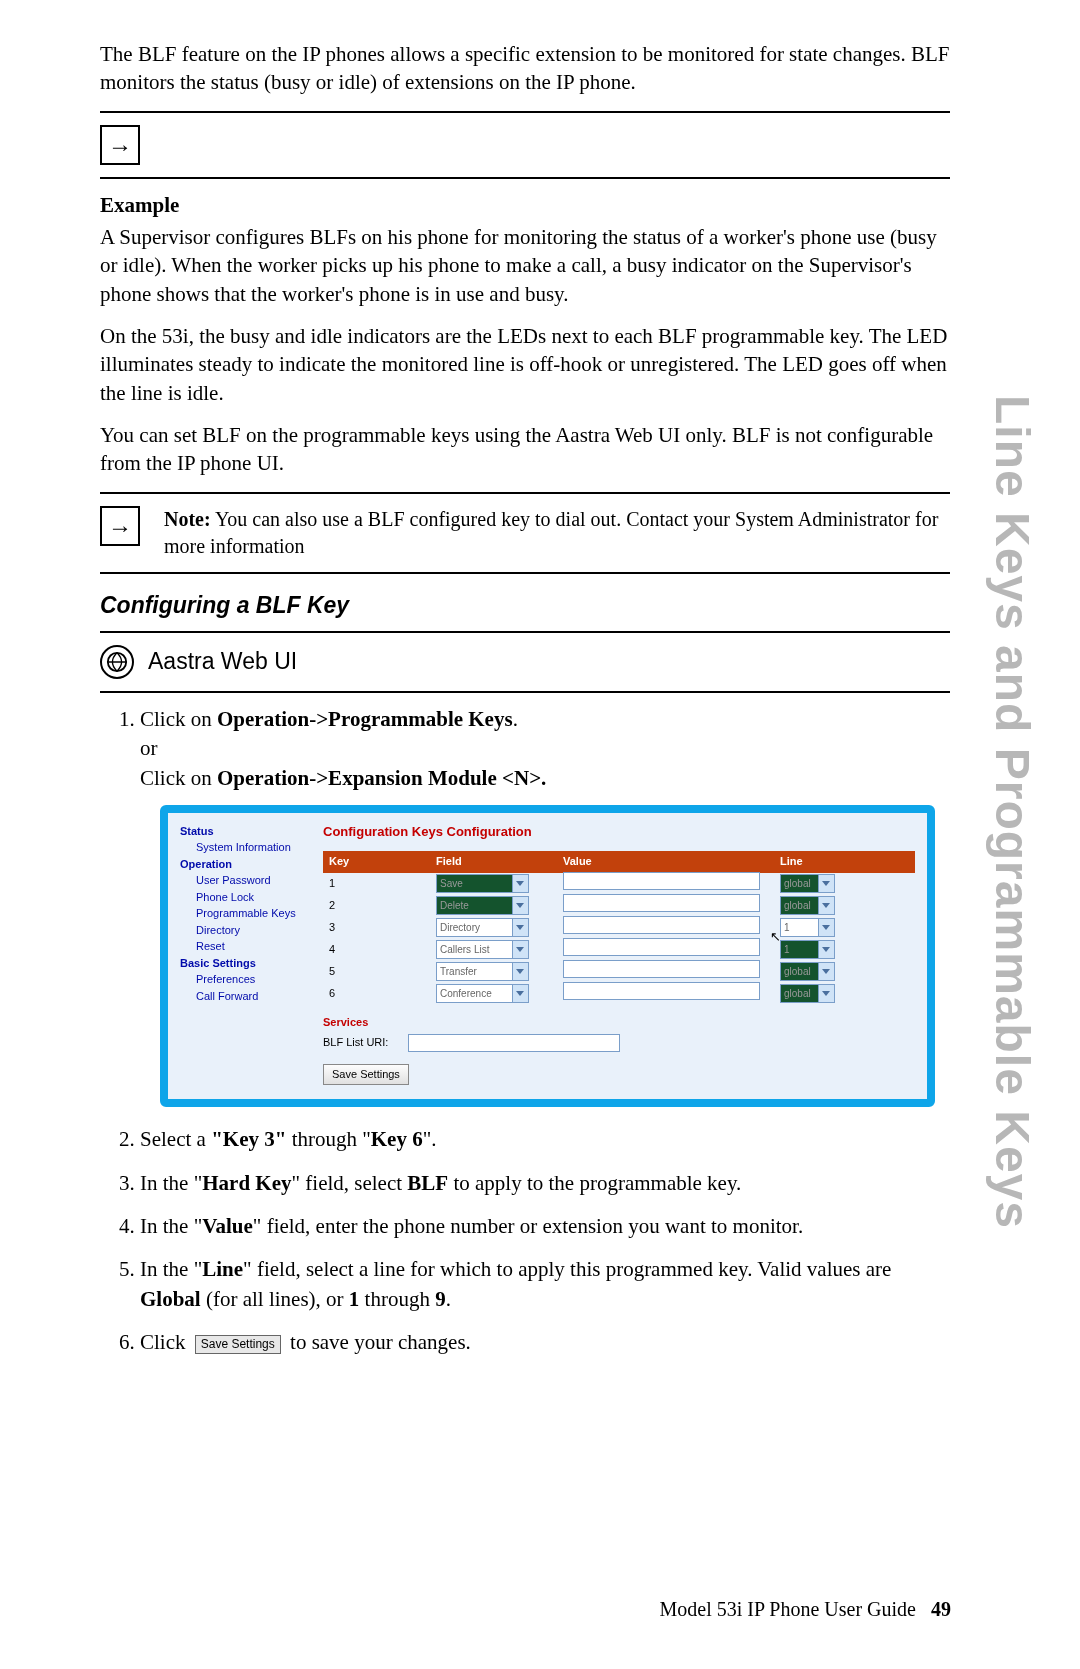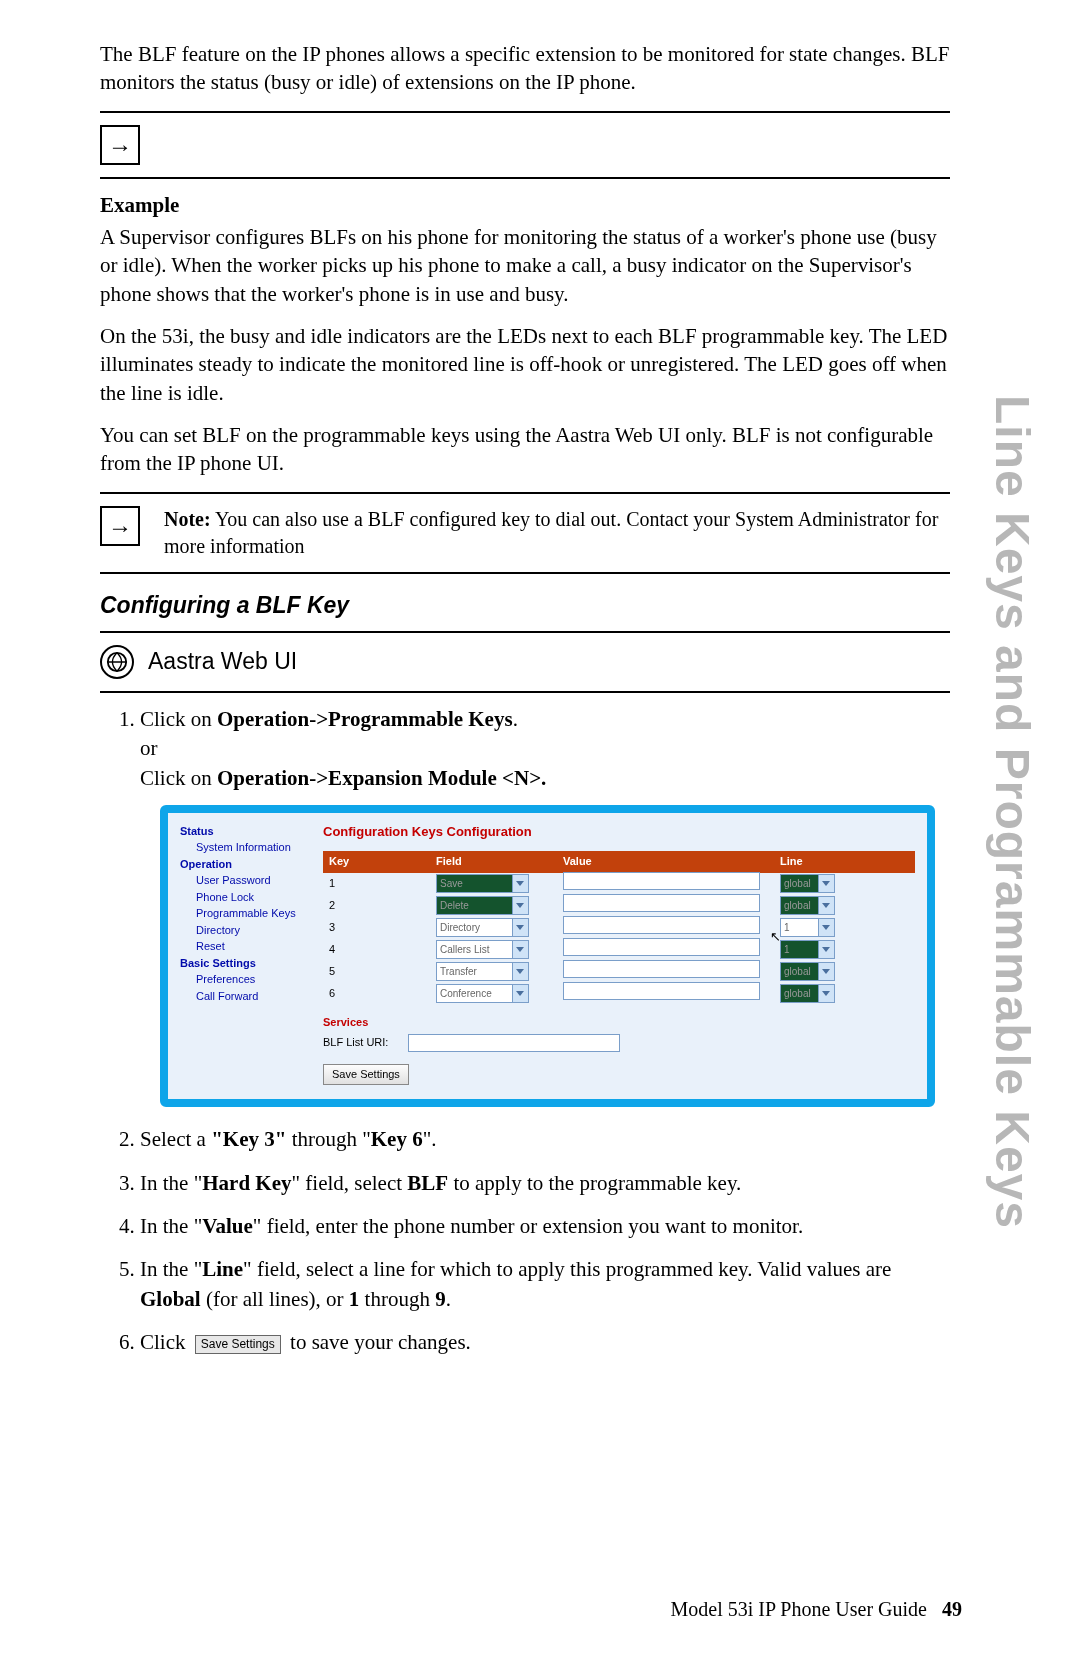--- a/index.html
+++ b/index.html
@@ -36,21 +36,21 @@
 .sel::after{content:"";position:absolute;right:0;top:0;width:15px;height:100%;background:#cfe3f7;border-left:1px solid #7a9ec9}
 .sel::before{content:"";position:absolute;right:4px;top:6px;border-left:4px solid transparent;border-right:4px solid transparent;border-top:5px solid #4a6f9e;z-index:1}
 .txt{display:inline-block;border:1px solid #7a9ec9;background:#fff;height:16px;width:195px}
 .line-sel{width:50px}
 .services-hdr{color:#c40000;font-weight:bold;font-size:11px;margin-top:10px}
 .srv-row{display:flex;align-items:center;gap:20px;font-size:11px;margin-top:4px}
 .srv-row .txt{width:210px}
 .btn{display:inline-block;border:1px solid #888;background:linear-gradient(#fdfdfd,#e0e0e0);padding:2px 8px;font-size:11px;margin-top:12px}
 .cursor{position:absolute;font-size:13px;left:602px;top:115px}
 .inline-btn{display:inline-block;border:1px solid #666;background:#e8e8e8;padding:0 5px;font-size:12px;font-family:Arial;vertical-align:middle;margin:0 4px}
-.footer{position:absolute;bottom:48px;right:118px;font-size:20px}
+.footer{position:absolute;bottom:48px;right:129px;font-size:20px}
 </style>
 </head>
 <body>
 
 <div class="side-title">Line Keys and Programmable Keys</div>
 
 <div class="page">
   <p>The BLF feature on the IP phones allows a specific extension to be monitored for state changes. BLF monitors the status (busy or idle) of extensions on the IP phone.</p>
 
   <div class="rule"></div>

